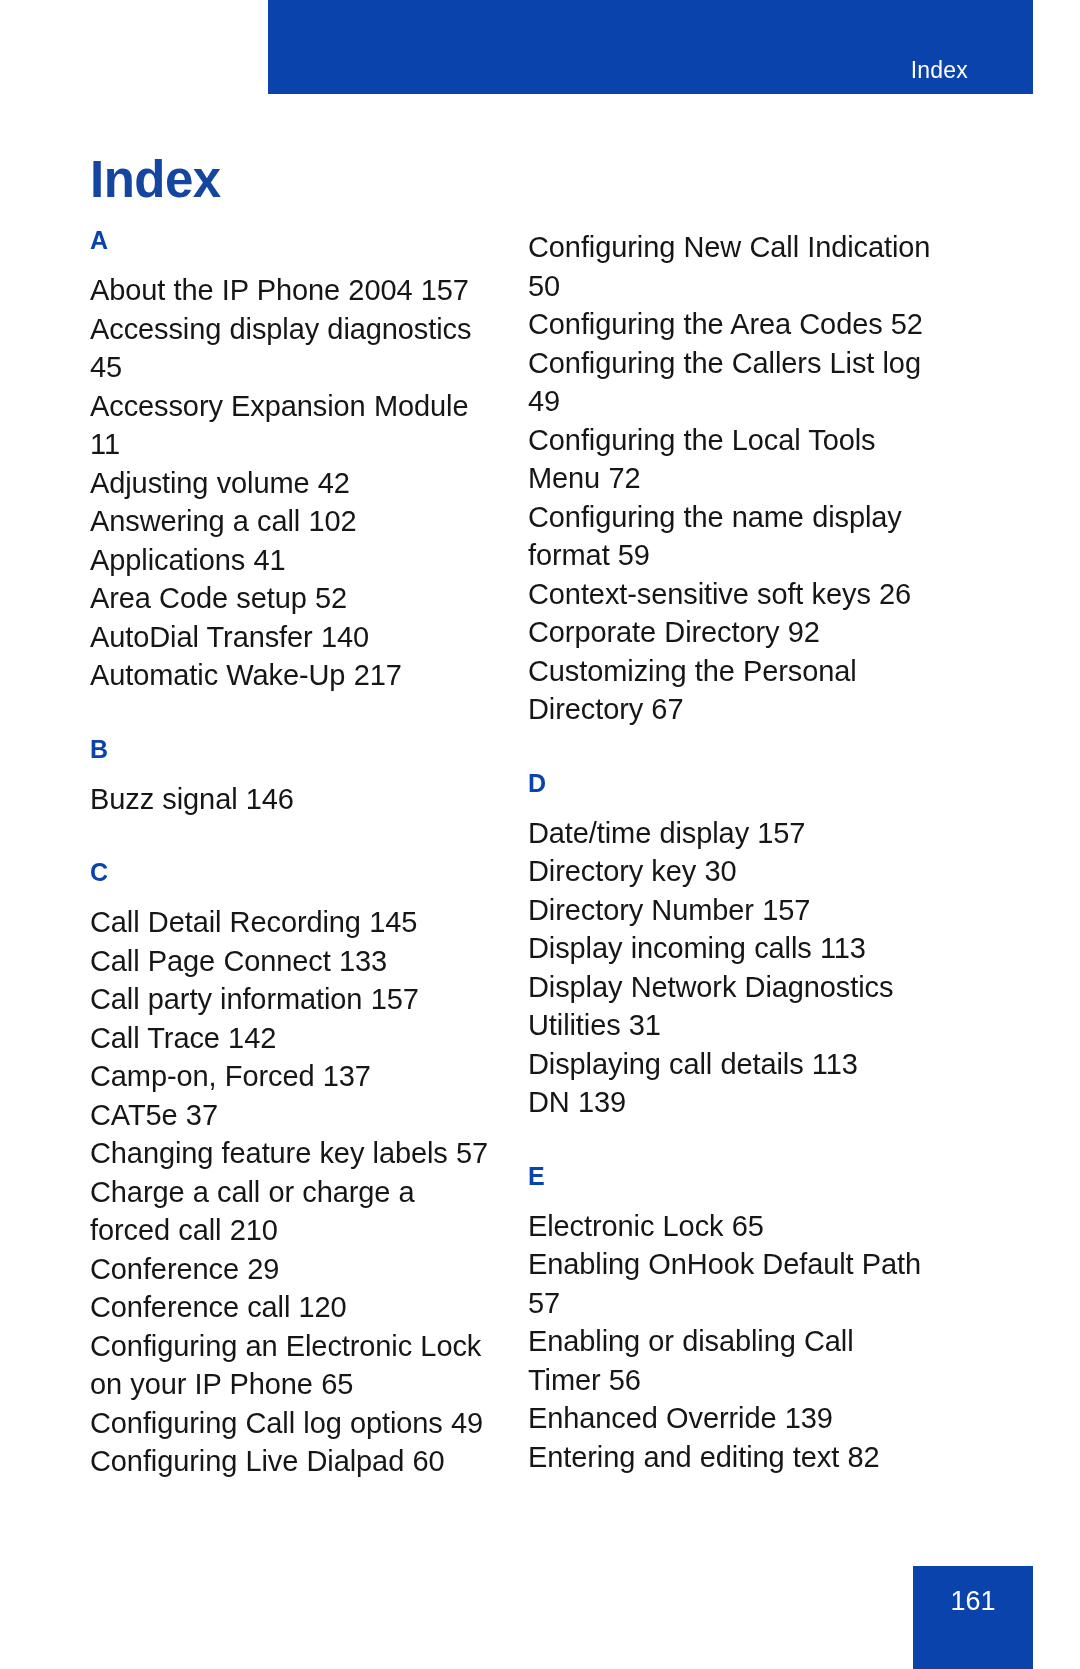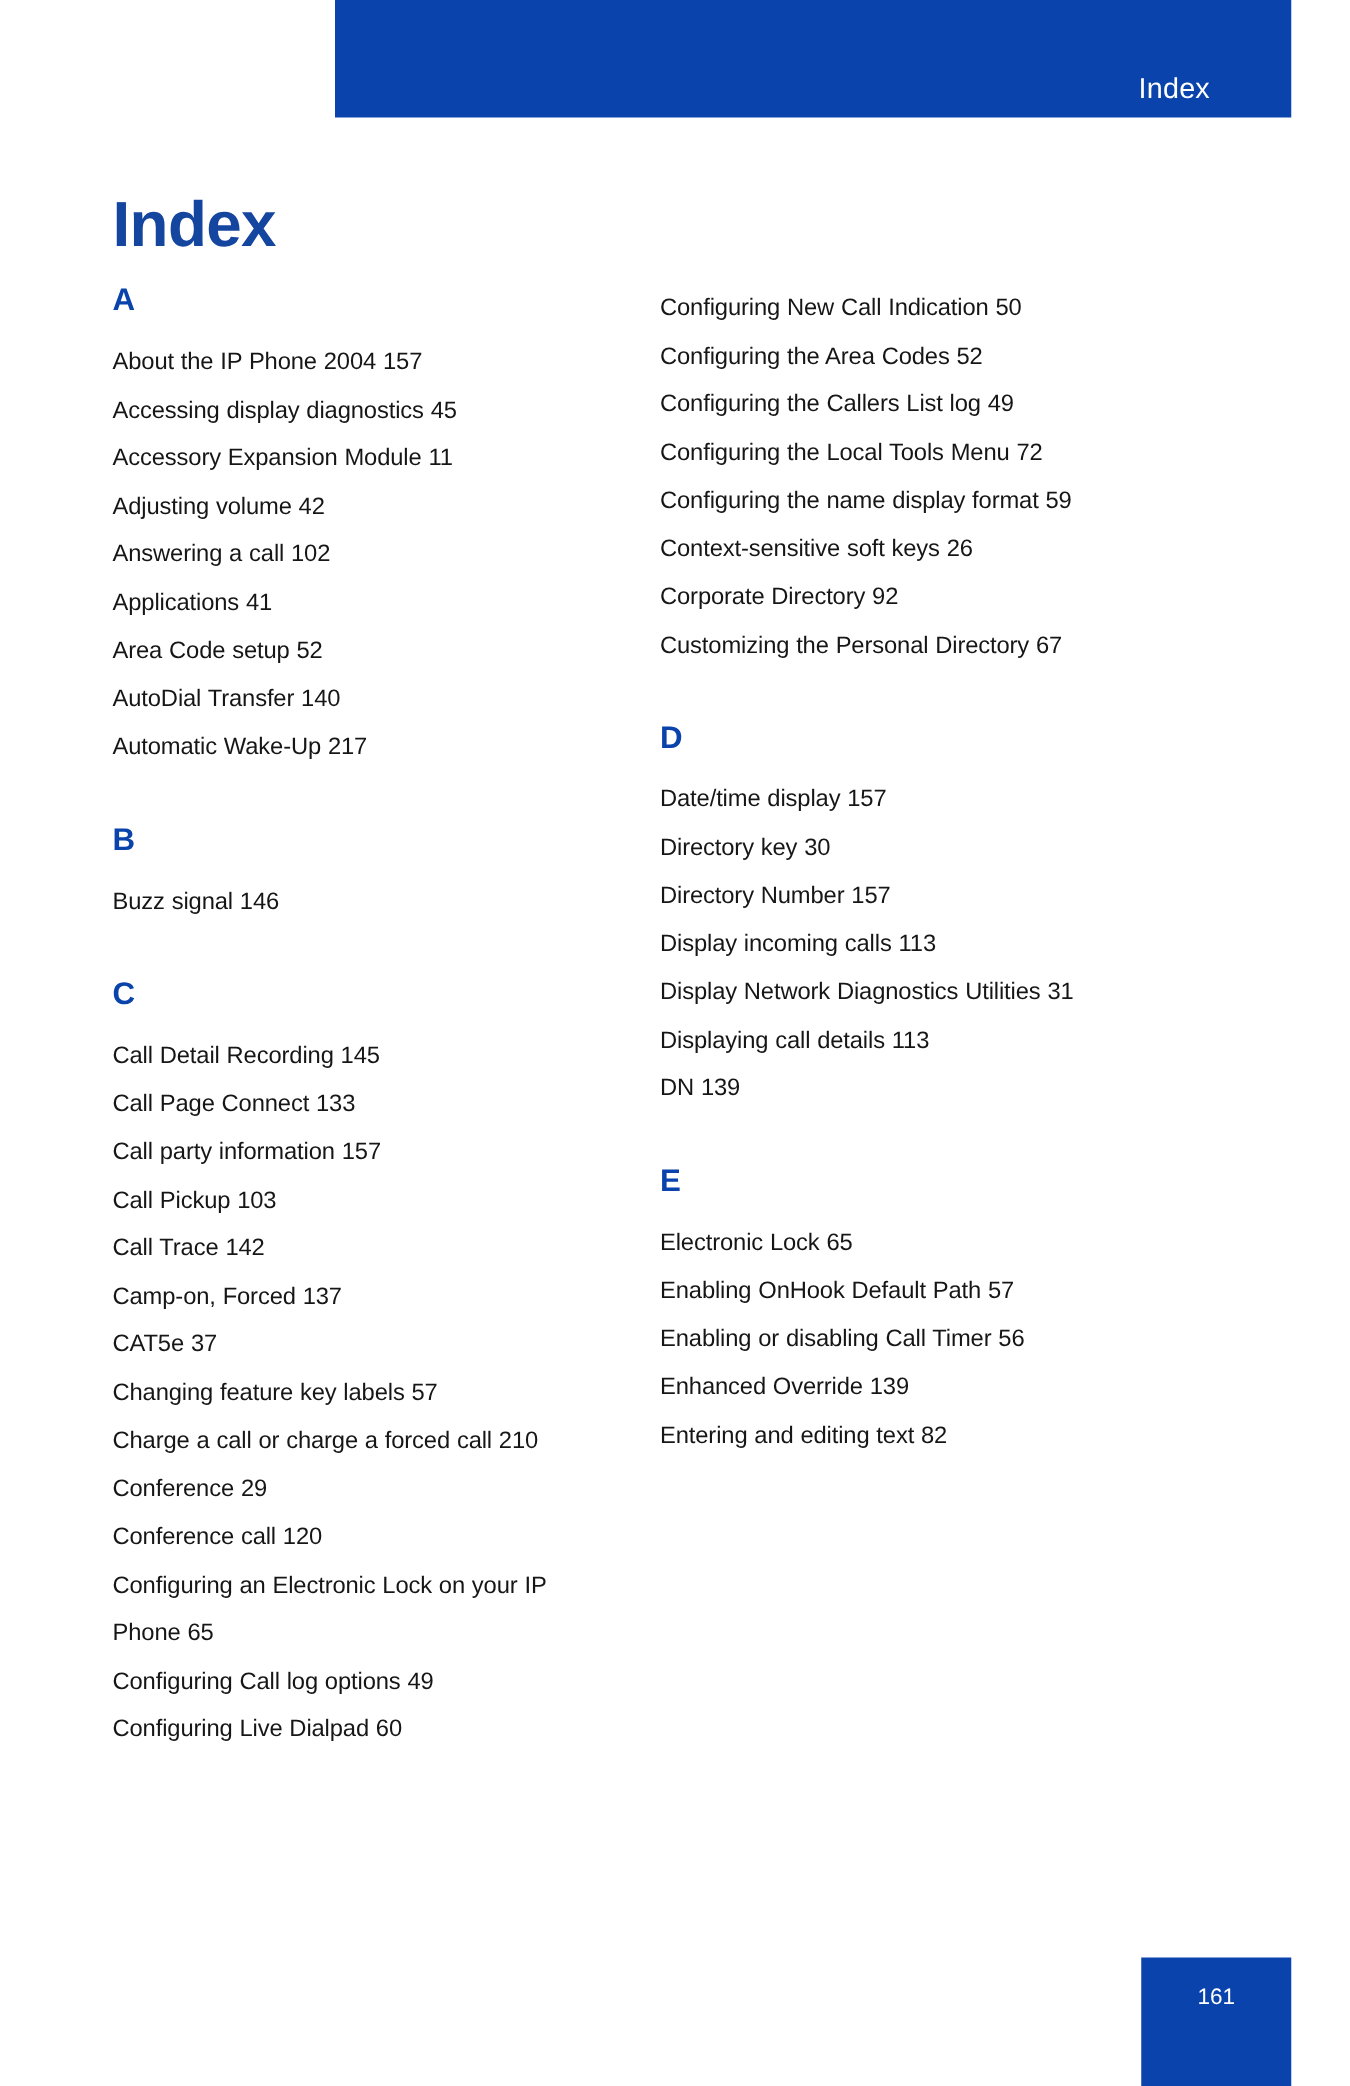--- a/index.html
+++ b/index.html
@@ -69,21 +69,21 @@
     font-size: 25px;
     font-weight: bold;
     color: #0A43AC;
     line-height: 1;
     margin-top: 42px;
     margin-bottom: 18px;
   }
   .section:first-child > .section-letter { margin-top: 0; }
 
   .entry {
-    font-size: 19px;
+    font-size: 29px;
     line-height: 38.5px;
     color: #161616;
     letter-spacing: -0.1px;
     word-spacing: 0.3px;
   }
 
   
   .footer-block {
     position: absolute;
     left: 913px;
@@ -92,21 +92,21 @@
     height: 103px;
     background: #0A43AC;
   }
   .footer-page-number {
     position: absolute;
     left: 0;
     right: 0;
     top: 22px;
     text-align: center;
     color: #ffffff;
-    font-size: 18px;
+    font-size: 27px;
     line-height: 1;
   }
 </style>
 </head>
 <body>
 
 <div class="header-bar">
   <div class="header-bar-label">Index</div>
 </div>
 
@@ -128,21 +128,20 @@
       </div>
       <div class="section">
         <div class="section-letter">B</div>
         <div class="entry">Buzz signal 146</div>
       </div>
       <div class="section">
         <div class="section-letter">C</div>
         <div class="entry">Call Detail Recording 145</div>
         <div class="entry">Call Page Connect 133</div>
         <div class="entry">Call party information 157</div>
-        <div class="entry">Call Pickup 103</div>
         <div class="entry">Call Trace 142</div>
         <div class="entry">Camp-on, Forced 137</div>
         <div class="entry">CAT5e 37</div>
         <div class="entry">Changing feature key labels 57</div>
         <div class="entry">Charge a call or charge a forced call 210</div>
         <div class="entry">Conference 29</div>
         <div class="entry">Conference call 120</div>
         <div class="entry">Configuring an Electronic Lock on your IP Phone 65</div>
         <div class="entry">Configuring Call log options 49</div>
         <div class="entry">Configuring Live Dialpad 60</div>

